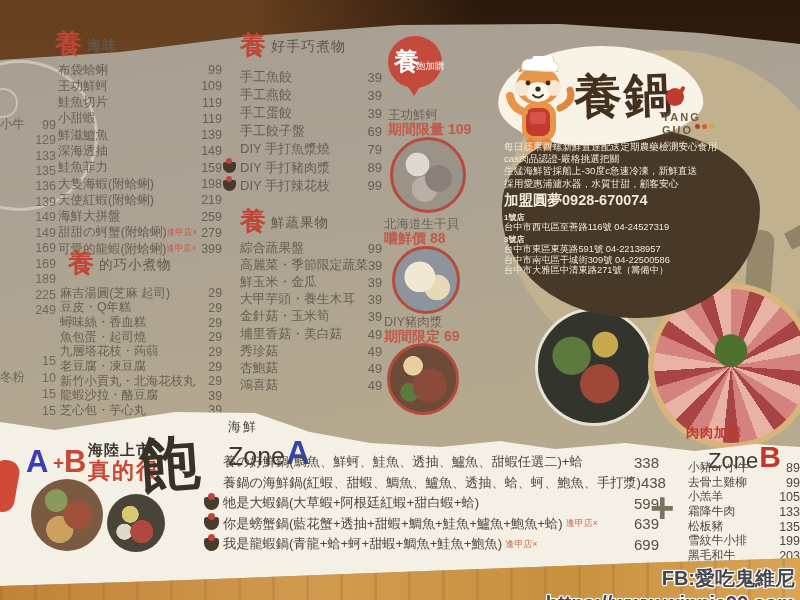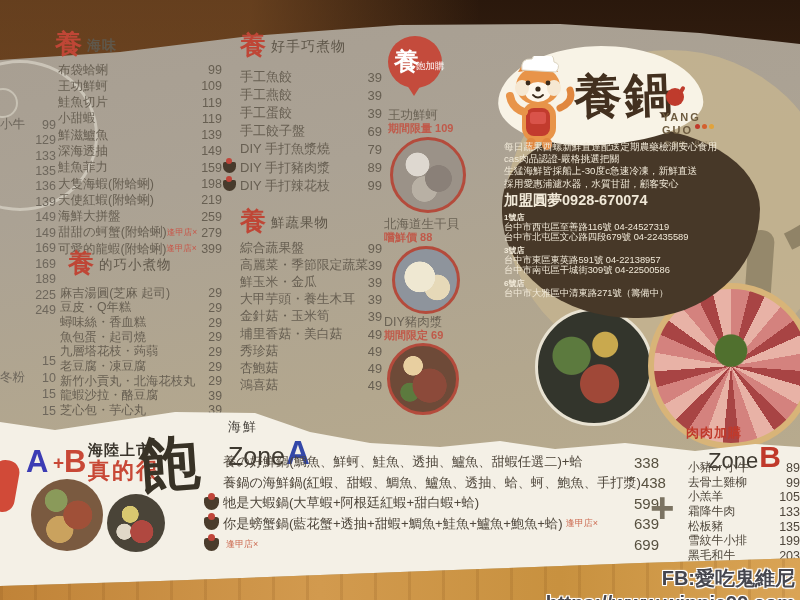--- a/index.html
+++ b/index.html
@@ -48,21 +48,21 @@
   #l-handmade{left:240px;top:68px;width:142px;} #l-handmade .row{height:18.1px;font-size:13px;}
   #l-veggie{left:240px;top:240px;width:142px;} #l-veggie .row{height:17.1px;font-size:12.8px;}
   .bowl-icon{width:13px;height:11px;margin-left:-17px;margin-right:4px;position:relative;background:#473a2c;border-radius:2px 2px 7px 7px;flex:none;}
   .bowl-icon::after{content:"";position:absolute;left:3px;top:-4px;width:6px;height:6px;border-radius:50%;background:#c0453a;}
   
   .balloon{left:388px;top:36px;width:54px;height:52px;background:#c44b3c;border-radius:50%;z-index:4;}
   .balloon::after{content:"";position:absolute;left:17px;top:46px;border:9px solid transparent;border-top:14px solid #c44b3c;}
   .balloon .bg{position:absolute;left:6px;top:9px;font-size:25px;color:#fff;font-family:"DejaVu Serif",serif;font-weight:bold;}
   .balloon .bl{position:absolute;left:28px;top:24px;font-size:9.5px;color:#fff;white-space:nowrap;}
   .addon-name{z-index:4;font-size:12.5px;color:#6b6355;white-space:nowrap;}
-  .addon-promo{z-index:4;font-size:11px;font-weight:bold;color:#c05a4a;white-space:nowrap;}
+  .addon-promo{z-index:4;font-size:14px;font-weight:bold;color:#c05a4a;white-space:nowrap;}
   .addon-photo{z-index:4;border-radius:50%;border:3px solid #b44b3c;}
   #addon1-name{left:388px;top:107px;} #addon1-promo{left:388px;top:121px;}
   #addon1-photo{left:390px;top:137px;width:70px;height:70px;
     background:radial-gradient(circle at 35% 35%,#ded8d0 0 18%,transparent 19%),
       radial-gradient(circle at 65% 55%,#8a8078 0 22%,transparent 23%),
       radial-gradient(circle at 45% 70%,#b8b0a4 0 20%,transparent 21%),#9b9288;}
   #addon2-name{left:384px;top:216px;} #addon2-promo{left:384px;top:230px;}
   #addon2-photo{left:392px;top:246px;width:62px;height:62px;
     background:radial-gradient(circle at 40% 45%,#efe8d2 0 30%,transparent 31%),
       radial-gradient(circle at 68% 62%,#e6d9b8 0 22%,transparent 23%),#8e949c;}
@@ -544,34 +544,32 @@
     <div class="il">採用愛惠浦濾水器，水質甘甜，顧客安心</div>
     <div class="fr">加盟圓夢0928-670074</div>
     <div>
 
         <div>
           <div class="store-label">1號店</div>
           <div class="store-addr">台中市西屯區至善路116號  04-24527319</div>
         </div>
 
         <div>
-          <div class="store-addr">台中市北屯區文心路四段679號  04-22435589</div>
         </div>
 
         <div>
           <div class="store-label">3號店</div>
           <div class="store-addr">台中市東區東英路591號  04-22138957</div>
         </div>
 
         <div>
           <div class="store-addr">台中市南屯區干城街309號  04-22500586</div>
         </div>
 
         <div>
-          <div class="store-label">6號店</div>
           <div class="store-addr">台中市大雅區中清東路271號（籌備中）</div>
         </div>
       </div>
   </div>
 
   <div class="abs platter"></div>
   <div class="abs beef"></div>
 
   <div class="abs band"></div>
 
@@ -621,20 +619,21 @@
       <div class="row">
         <span class="pot-mini"></span>
         <span class="n">你是螃蟹鍋(藍花蟹+透抽+甜蝦+鯛魚+鮭魚+鱸魚+鮑魚+蛤)</span>
         <span class="t">逢甲店×</span>
         <span class="sp"></span>
         <span class="p">639</span>
       </div>
 
       <div class="row">
         <span class="pot-mini"></span>
+        <span class="n">我是龍蝦鍋(青龍+蛤+蚵+甜蝦+鯛魚+鮭魚+鮑魚)</span>
         <span class="t">逢甲店×</span>
         <span class="sp"></span>
         <span class="p">699</span>
       </div>
     </div>
   <div class="abs big-plus">+</div>
 
   <div class="abs zb-head">
     <div class="zb-zh">肉肉加購</div>
     <div class="zb-row">

